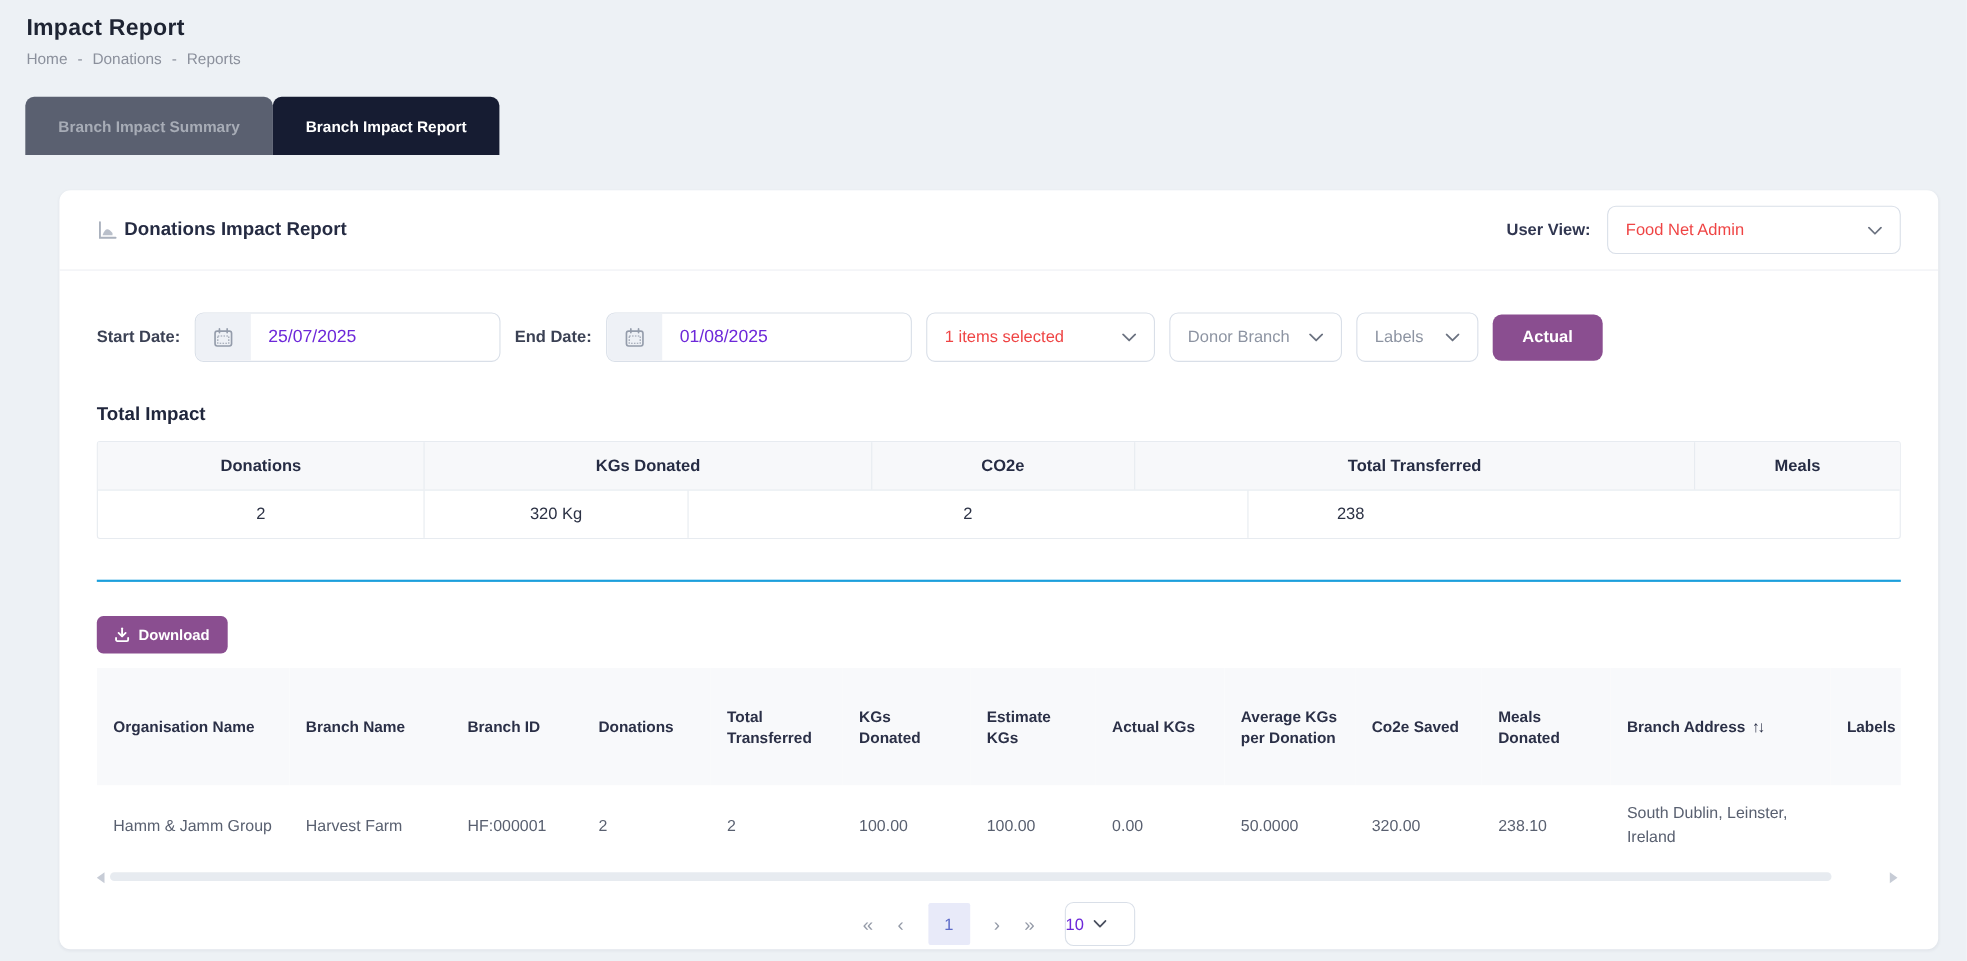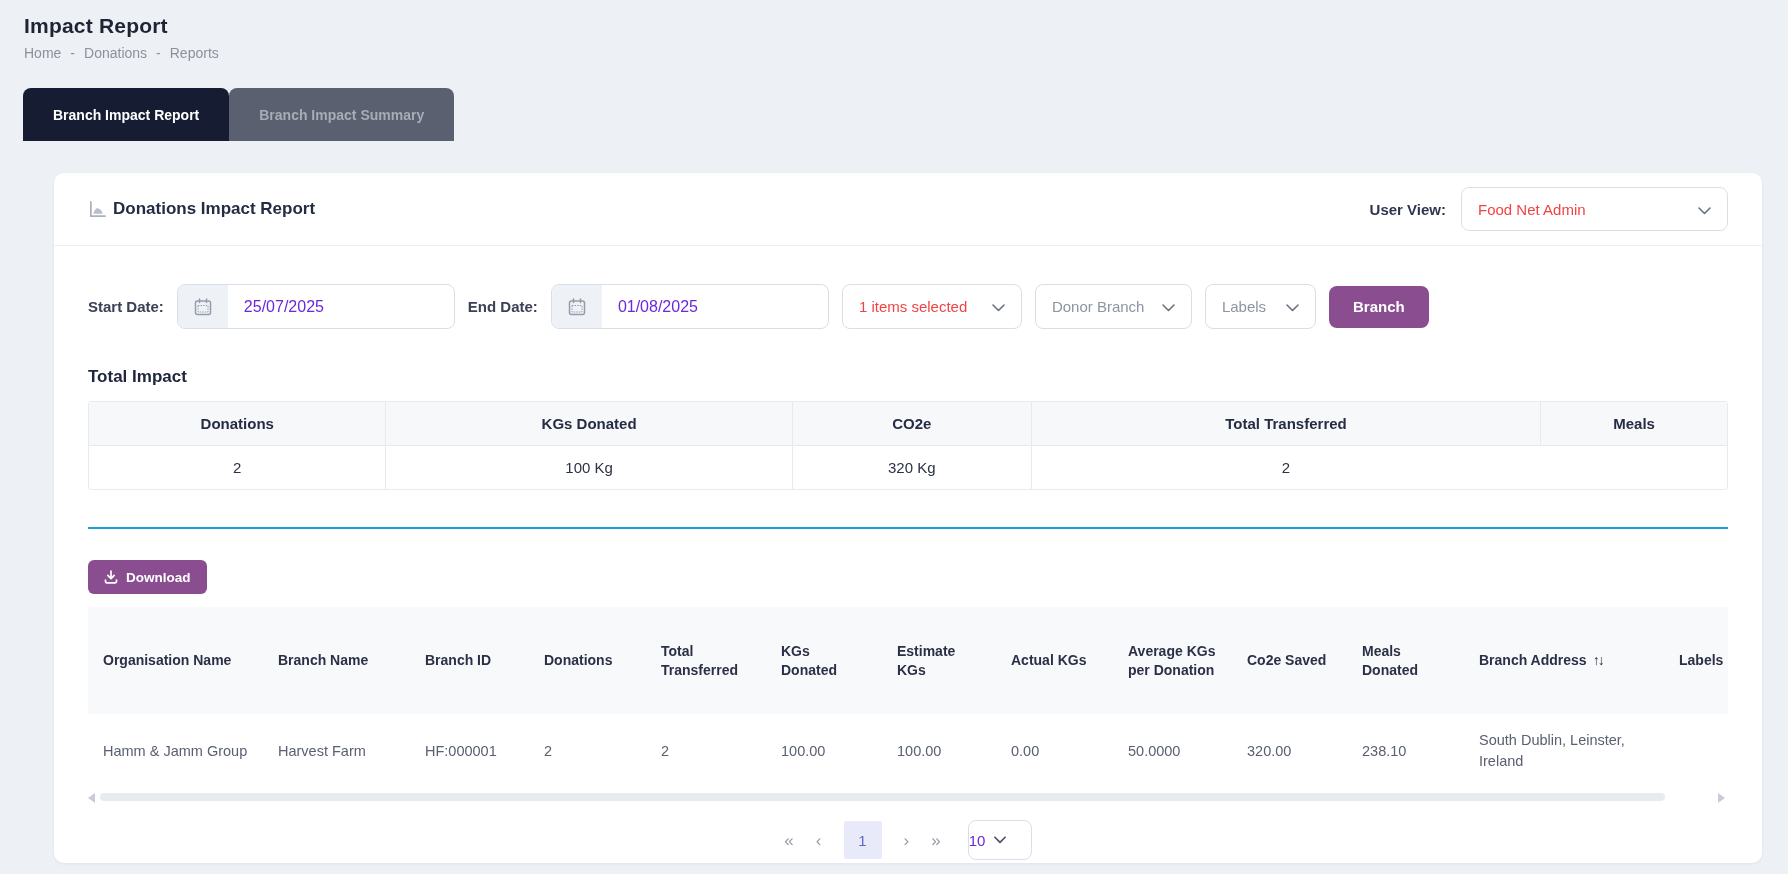--- a/index.html
+++ b/index.html
@@ -50,21 +50,21 @@
   .filter-label { font-size:15px; font-weight:600; color:#3b4154; white-space:nowrap; }
   .date-box {
     display:flex; align-items:stretch; width:278px; height:45px;
     border:1px solid #d9dfe8; border-radius:8px; overflow:hidden; background:#fff;
   }
   .date-icon-seg { width:50px; background:#eef1f6; display:flex; align-items:center; justify-content:center; flex:none; }
   .date-box input {
     border:none; outline:none; background:transparent; flex:1;
     font:inherit; font-size:16px; color:#6d28d9; padding:0 16px;
   }
-  .sel-items { width:180px; }
+  .sel-items { width:208px; }
   .sel-donor { width:157px; }
   .sel-labels { width:111px; }
   .btn {
     background:#8a4e90; color:#fff; border:none; border-radius:8px; cursor:pointer;
     font-family:inherit; font-weight:600;
   }
   .btn-submit { width:100px; height:42px; font-size:15px; }
   
   .ti-heading { margin-top:38px; font-size:17px; font-weight:bold; color:#20263c; }
   .ti-table { margin-top:14px; border:1px solid #e7ebf0; border-radius:3px; }
@@ -125,22 +125,22 @@
   <div class="breadcrumb">
     <span>Home</span>
     <span>-</span>
     <span>Donations</span>
     <span>-</span>
     <span>Reports</span>
   </div>
 </div>
 
 <div class="tabs">
+  <div class="tab inactive">Branch Impact Summary</div>
   <div class="tab active">Branch Impact Report</div>
-  <div class="tab inactive">Branch Impact Summary</div>
 </div>
 
 <div class="card">
 
   <div class="card-header">
     <div class="card-title-group">
       <span style="display:flex;">
         <svg width="19" height="19" viewBox="0 0 20 20">
           <path d="M3 2 v15 h15" fill="none" stroke="#aab1bd" stroke-width="1.8" stroke-linecap="round"></path>
           <path d="M5.5 14.5 C8 7.5, 11 7, 15 12.5 V14.5 Z" fill="#b9bfca"></path>
@@ -203,37 +203,37 @@
       </span>
     </div>
     <div class="select muted sel-labels">
       <span>Labels</span>
       <span class="chev">
         <svg width="13" height="8" viewBox="0 0 13 8">
             <polyline points="1,1 6.5,6.5 12,1" fill="none" stroke="#6b7280" stroke-width="1.6" stroke-linecap="round" stroke-linejoin="round"></polyline>
           </svg>
       </span>
     </div>
-    <button class="btn btn-submit">Branch</button>
+    <button class="btn btn-submit">Actual</button>
   </div>
 
   <div class="ti-heading">Total Impact</div>
   <div class="ti-table">
     <div class="ti-row head">
       <div class="ti-cell ti-c0">Donations</div>
       <div class="ti-cell ti-c1">KGs Donated</div>
       <div class="ti-cell ti-c2">CO2e</div>
       <div class="ti-cell ti-c3">Total Transferred</div>
       <div class="ti-cell ti-c4">Meals</div>
     </div>
     <div class="ti-row">
       <div class="ti-cell ti-c0">2</div>
-      <div class="ti-cell ti-c1">100 Kg</div>
       <div class="ti-cell ti-c2">320 Kg</div>
       <div class="ti-cell ti-c3">2</div>
+      <div class="ti-cell ti-c4">238</div>
     </div>
   </div>
 
   <hr class="blue-hr">
 
   <button class="btn btn-download">
     <span style="display:flex;">
       <svg width="14" height="14" viewBox="0 0 14 14">
         <path d="M7 1.2 v7" stroke="#fff" stroke-width="1.7" stroke-linecap="round"></path>
         <path d="M3.8 5.4 L7 8.6 L10.2 5.4" fill="none" stroke="#fff" stroke-width="1.7" stroke-linecap="round" stroke-linejoin="round"></path>

